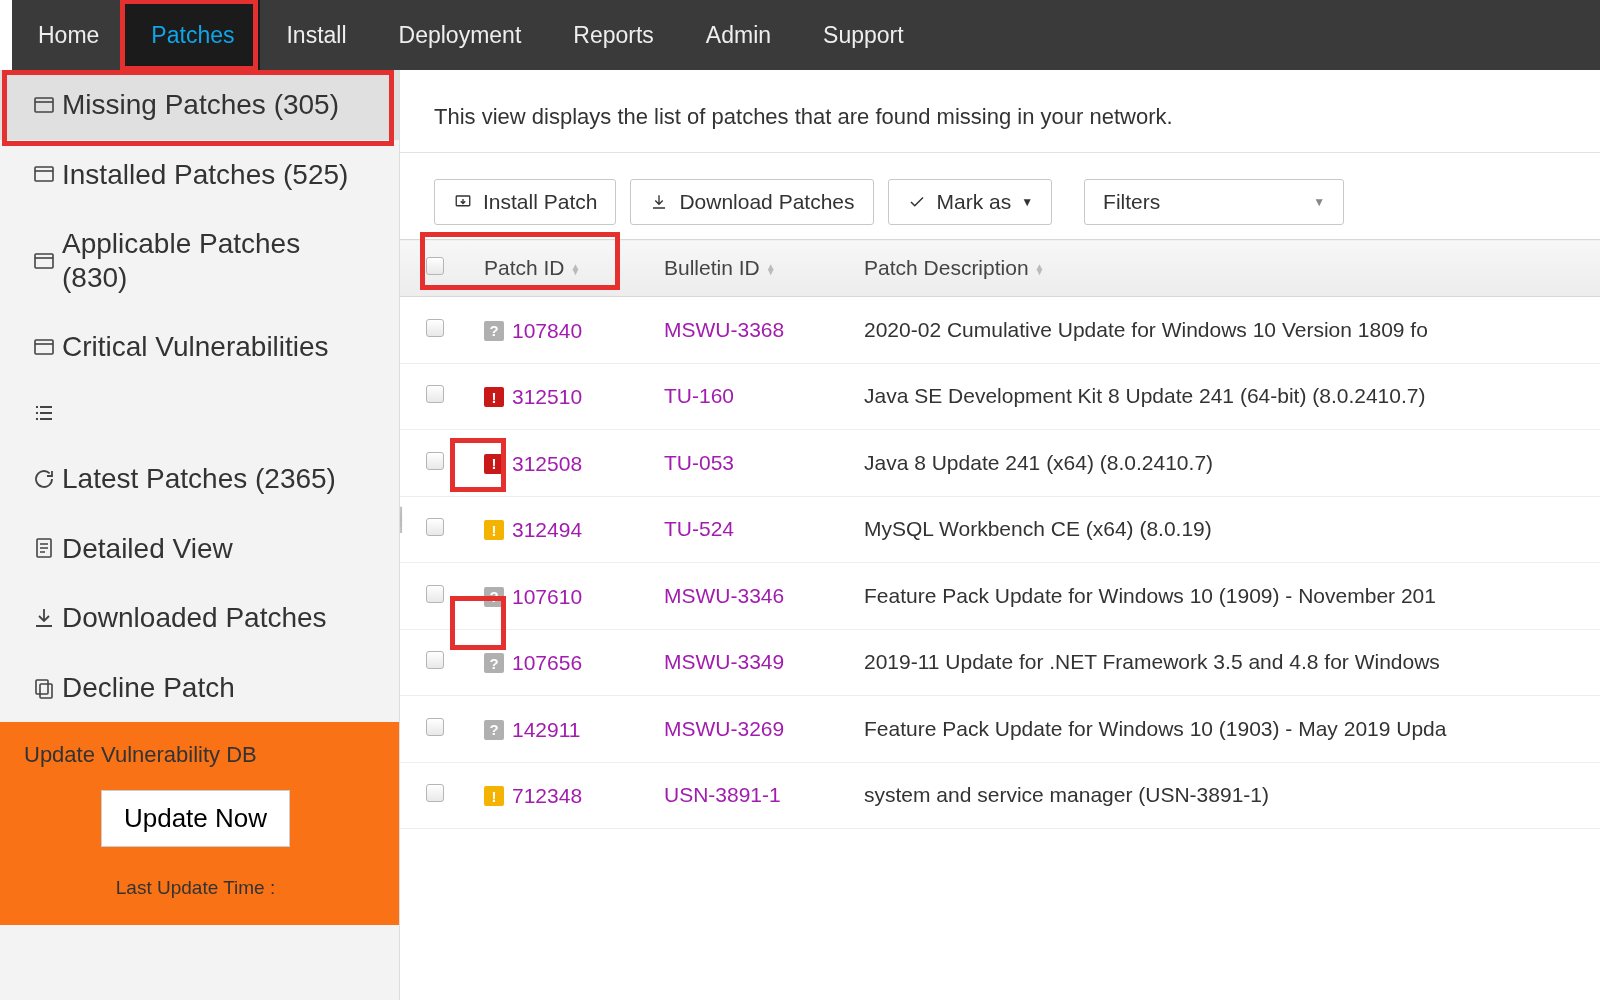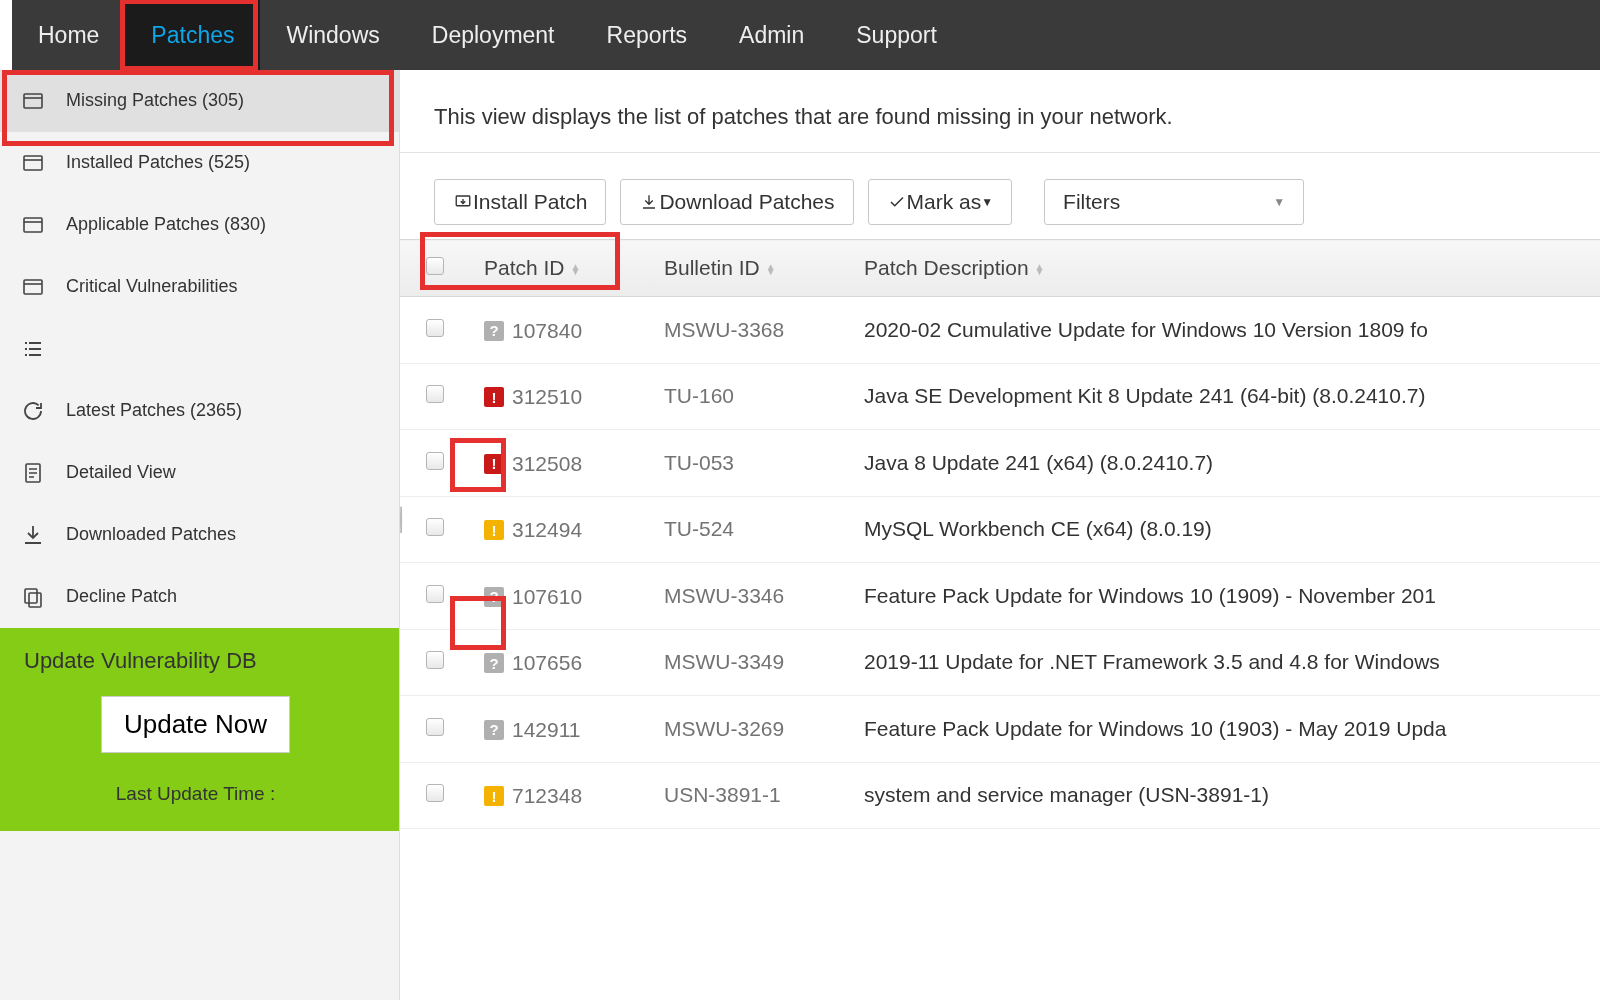--- a/index.html
+++ b/index.html
@@ -9,73 +9,73 @@
   .topnav { background: #3a3a3a; height: 70px; display: flex; align-items: stretch; margin-left: 12px; }
   .topnav-item { color: #eee; padding: 0 26px; display: flex; align-items: center; cursor: pointer; font-size: 23px; }
   .topnav-item.active { background: #1b1b1b; color: #0ea5e9; }
 
   
   .layout { display: flex; height: calc(100% - 70px); position: relative; }
   .sidebar { width: 400px; background: #f3f3f3; border-right: 1px solid #ddd; display: flex; flex-direction: column; }
   .main { flex: 1; background: #fff; padding: 34px 0 4px 0; overflow: hidden; position: relative; }
 
   
-  .side-item { display: flex; align-items: center; gap: 20px; padding: 18px 20px; cursor: pointer; color: #333; font-size: 18px; }
+  .side-item { display: flex; align-items: center; gap: 5px; padding: 18px 31px; cursor: pointer; color: #333; font-size: 28px; }
   .side-item.active { background: #e0e0e0; font-weight: 500; }
   .side-item .icon { width: 26px; height: 26px; display: inline-flex; align-items: center; justify-content: center; color: #444; flex-shrink: 0; }
   .side-item .label { line-height: 1.2; }
 
-  .side-section { background: #84cc16; padding: 20px 32px 26px 24px; }
+  .side-section { background: #f97316; padding: 20px 32px 26px 24px; }
   .side-section-title { font-size: 22px; color: #333; margin-bottom: 22px; }
   .update-now { background: #fff; border: 1px solid #ccc; padding: 12px 22px; font-size: 26px; cursor: pointer; display: block; margin: 0 auto; }
   .last-update { font-size: 19px; color: #333; margin-top: 30px; text-align: center; }
 
   
   .description { font-size: 22px; color: #333; padding: 0 34px 22px 34px; border-bottom: 1px solid #e2e2e2; margin-bottom: 26px; }
   .toolbar { display: flex; gap: 14px; align-items: center; padding: 0 34px 14px 34px; }
-  .btn { background: #fff; border: 1px solid #c8c8c8; border-radius: 3px; padding: 10px 18px; font-size: 21px; cursor: pointer; display: inline-flex; align-items: center; color: #333; }
+  .btn { background: #fff; border: 1px solid #c8c8c8; border-radius: 3px; padding: 10px 18px; font-size: 21px; cursor: pointer; display: inline-flex; align-items: center; gap: 10px; color: #333; }
   .btn .icon { width: 20px; height: 20px; display: inline-flex; align-items: center; justify-content: center; }
   .filters-select { margin-left: 18px; min-width: 260px; justify-content: space-between; }
 
   
   .table { width: 100%; border-collapse: collapse; }
   .table thead th { background: linear-gradient(#f7f7f7,#ececec); border-top: 1px solid #d8d8d8; border-bottom: 1px solid #d8d8d8; font-weight: 400; color: #444; text-align: left; padding: 16px 14px; font-size: 21px; }
   .table tbody td { border-bottom: 1px solid #eee; padding: 20px 14px; font-size: 21px; vertical-align: middle; }
   .table .col-check { width: 70px; text-align: center; }
   .table .col-pid { width: 180px; }
   .table .col-bid { width: 200px; }
   .chk { width: 18px; height: 18px; border: 1px solid #b5b5b5; border-radius: 3px; background: linear-gradient(#fff,#e8e8e8); display: inline-block; cursor: pointer; }
 
   .patchid { display: inline-flex; align-items: center; gap: 8px; }
   .sev-box { width: 20px; height: 20px; border-radius: 2px; display: inline-flex; align-items: center; justify-content: center; color: #fff; font-weight: bold; font-size: 15px; }
   .sev-unknown { background: #b0b0b0; }
   .sev-critical { background: #c81818; }
   .sev-moderate { background: #f5b301; }
-  .link { color: #737373; cursor: pointer; }
+  .link { color: #a21caf; cursor: pointer; }
 
   .sort { display: inline-flex; flex-direction: column; margin-left: 6px; vertical-align: middle; line-height: 5px; color: #bbb; font-size: 10px; }
 
   
   .hl { position: absolute; border: 5px solid #e53030; pointer-events: none; }
   .hl-nav { top: -1px; left: 120px; width: 138px; height: 72px; }
   .hl-side1 { top: 70px; left: 2px; width: 392px; height: 76px; }
   .hl-install { top: 232px; left: 420px; width: 200px; height: 58px; }
   .hl-chk1 { top: 438px; left: 450px; width: 56px; height: 54px; }
   .hl-chk2 { top: 596px; left: 450px; width: 56px; height: 54px; }
 
   
   .drag-handle { position: absolute; left: 395px; top: 420px; width: 12px; height: 60px; cursor: col-resize; color:#bbb; font-size:12px; line-height:6px; display:flex; flex-direction:column; align-items:center; justify-content:center; gap:2px;}
 </style>
 </head>
 <body>
 
 <div class="topnav">
   <div class="topnav-item">Home</div>
   <div class="topnav-item active">Patches</div>
-  <div class="topnav-item">Windows</div>
+  <div class="topnav-item">Install</div>
   <div class="topnav-item">Deployment</div>
   <div class="topnav-item">Reports</div>
   <div class="topnav-item">Admin</div>
   <div class="topnav-item">Support</div>
 </div>
 
 <div class="layout">
 
   <div class="sidebar">
     <div class="side-item active">

